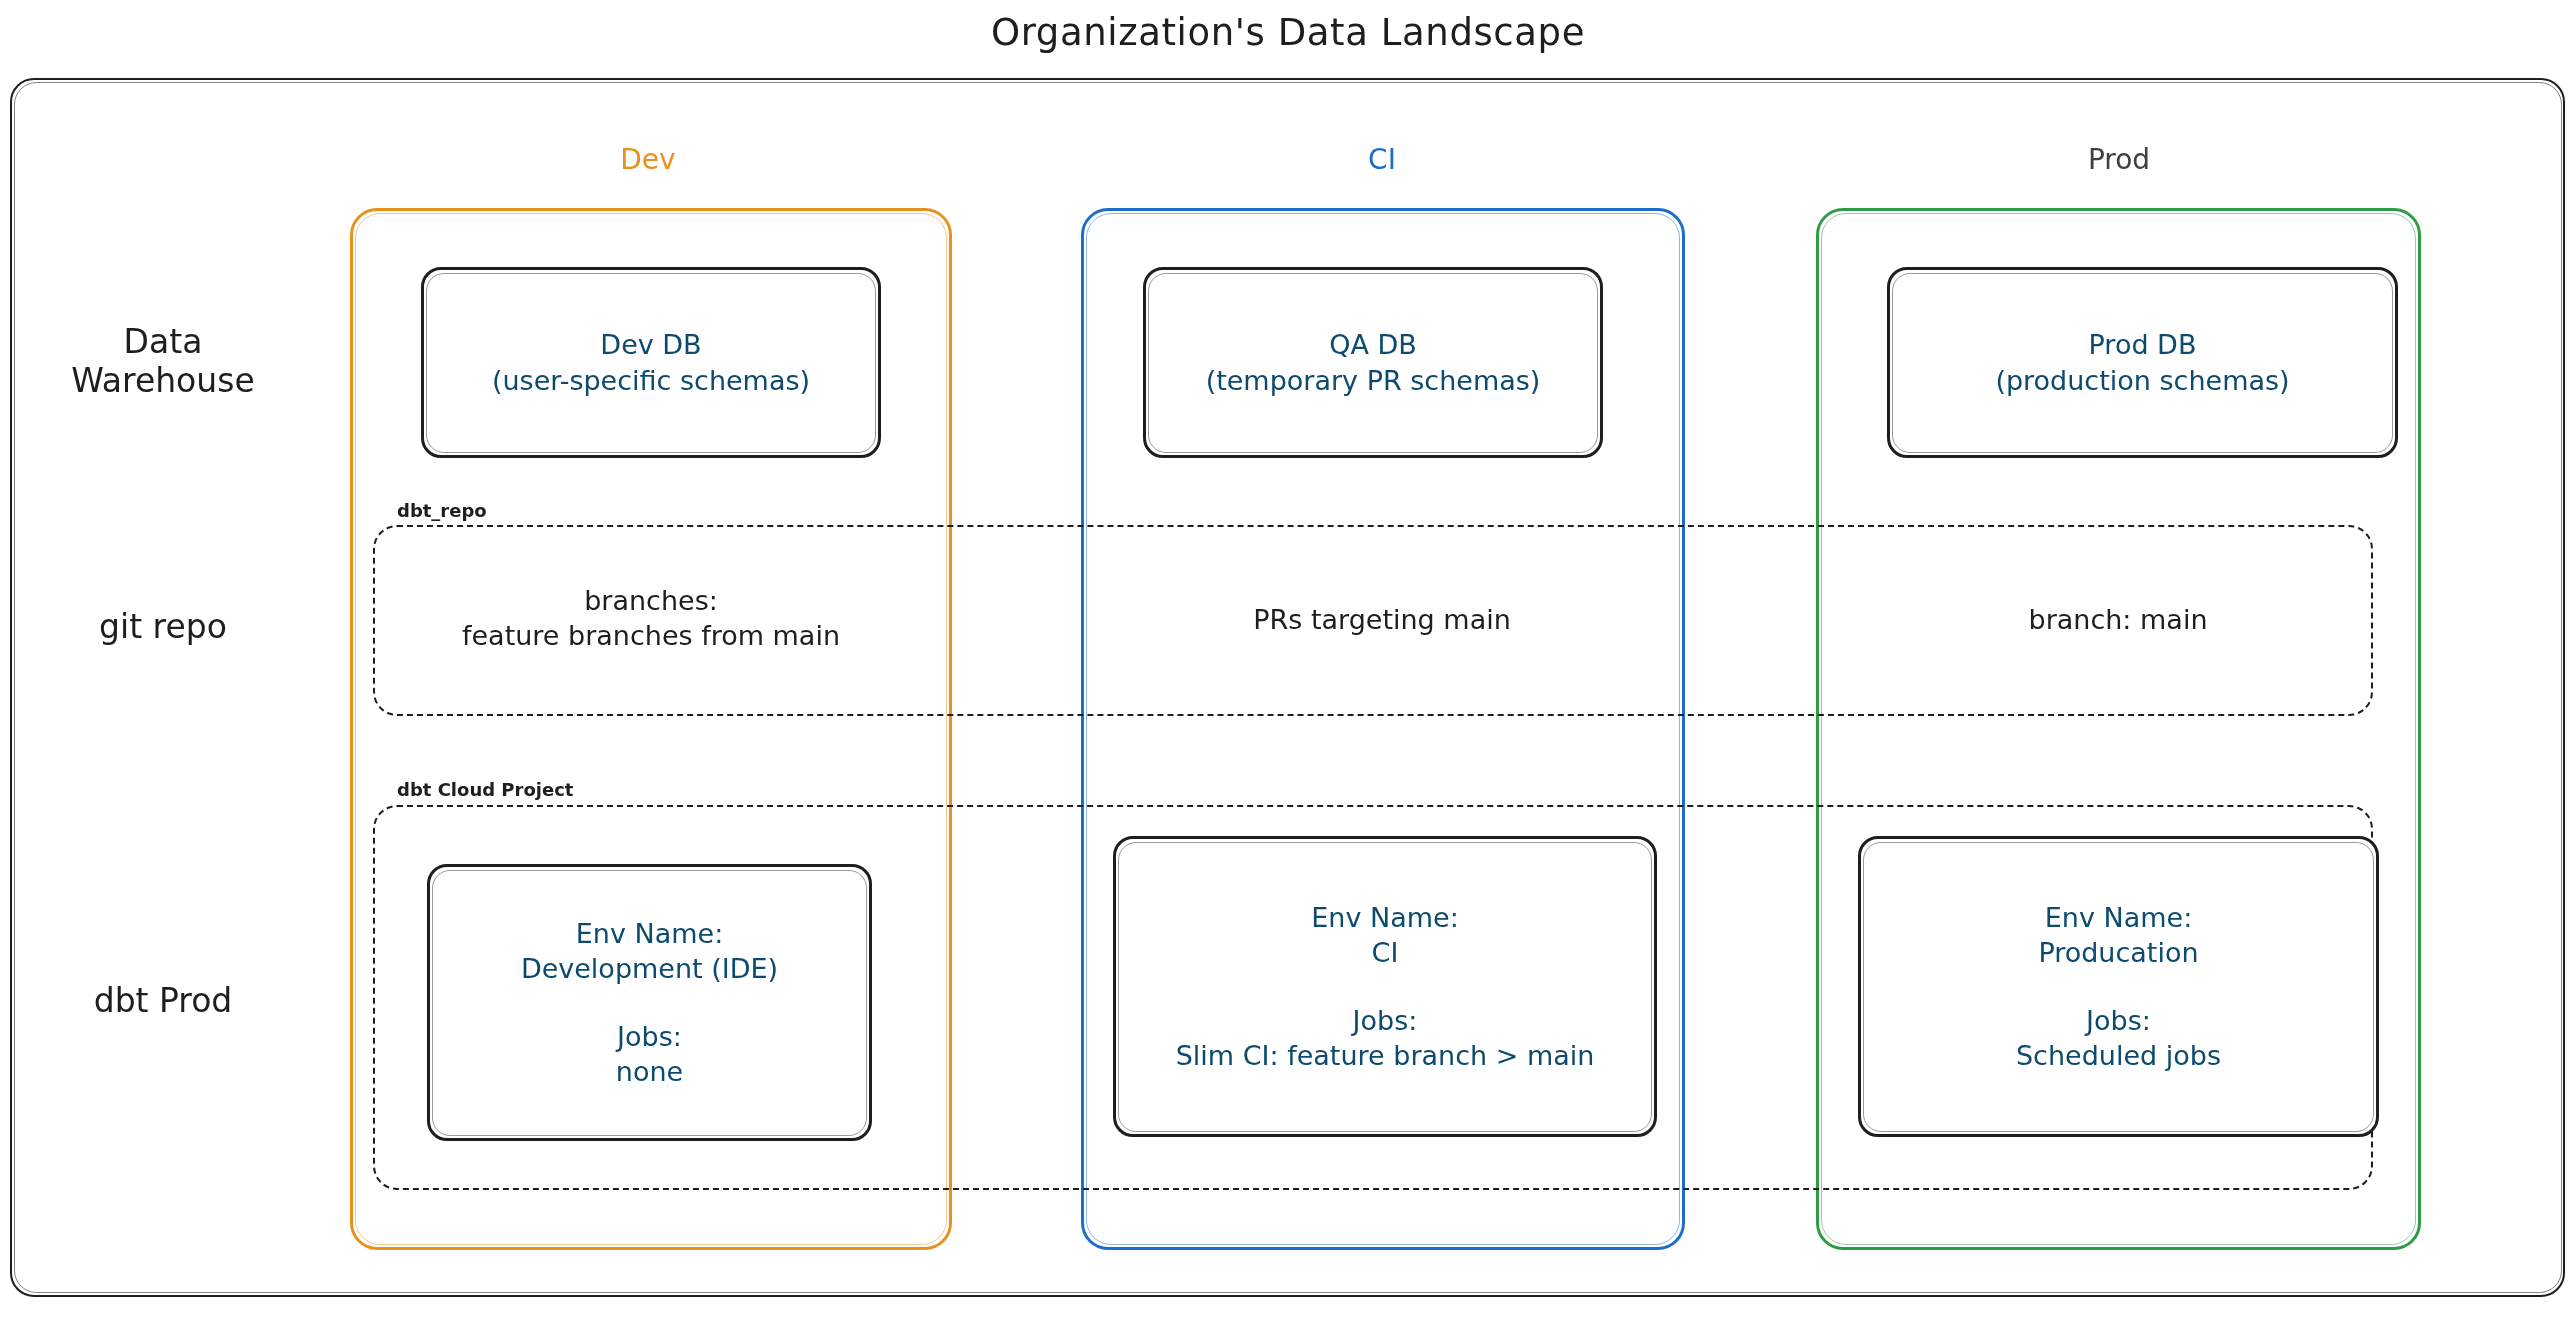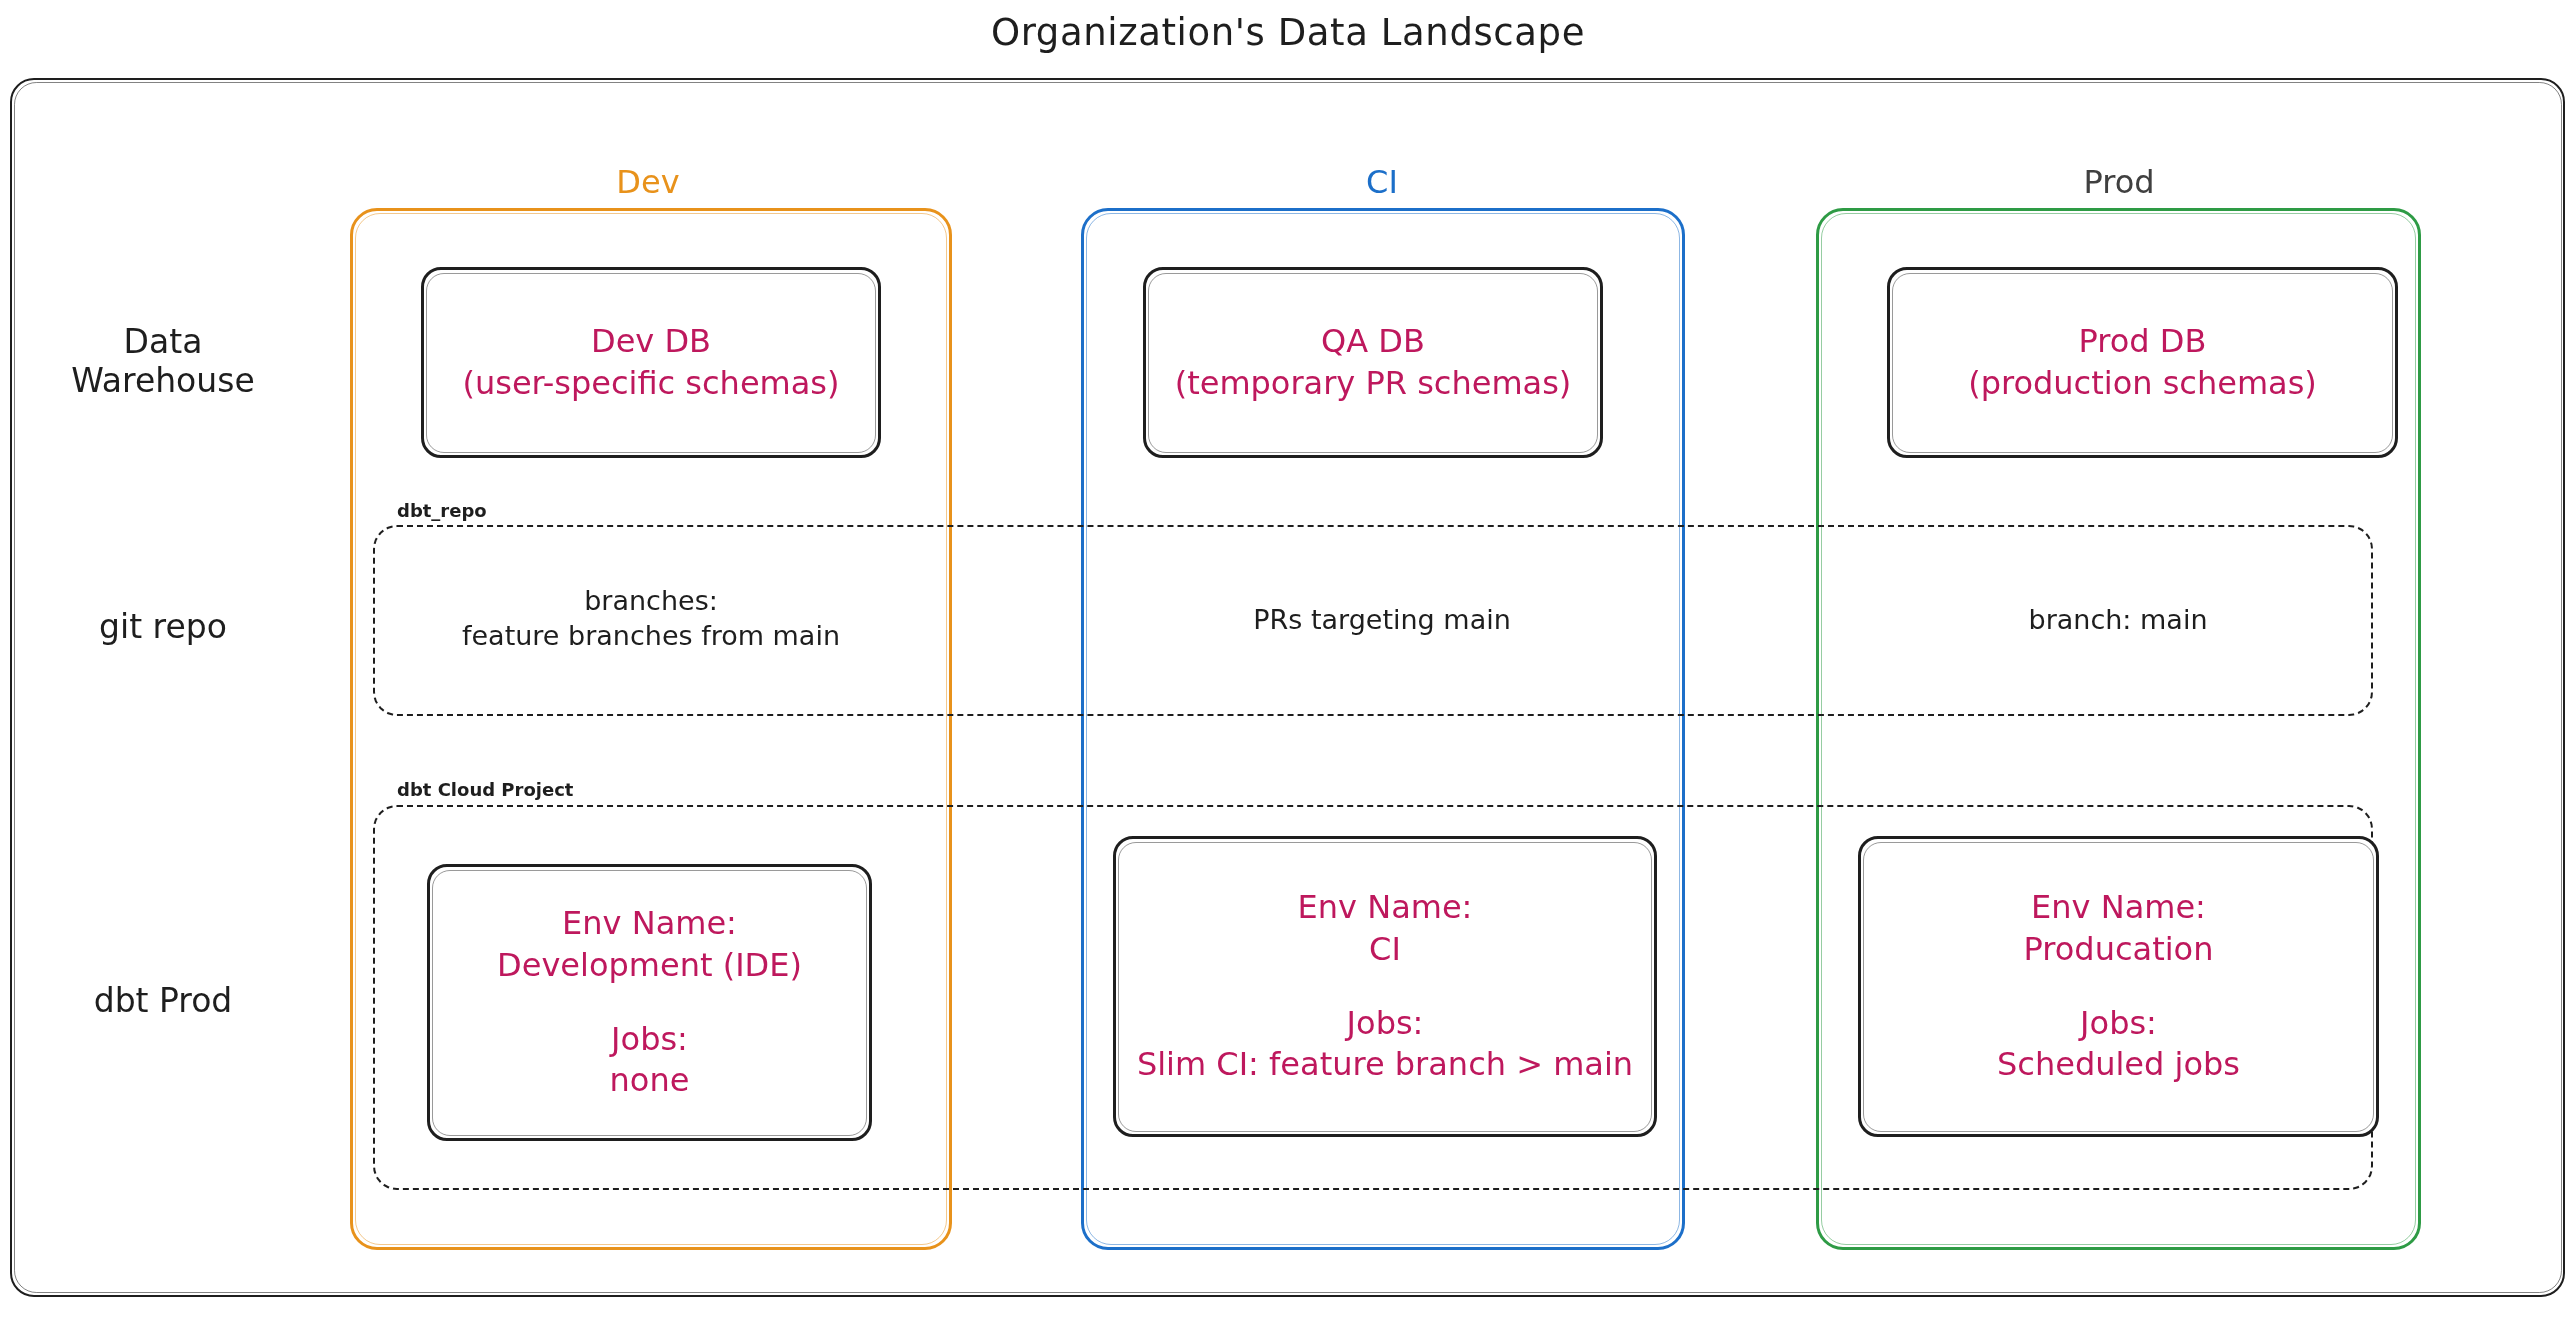--- a/index.html
+++ b/index.html
@@ -74,23 +74,22 @@
   .row-label.r-warehouse { top: 323px; }
   .row-label.r-git       { top: 608px; }
   .row-label.r-dbt       { top: 982px; }
 
   
   .env-header {
     position: absolute;
     top: 143px;
     width: 308px;
     text-align: center;
-    font-size: 32px;
-    white-space: pre;
-    margin-top: 20px;
+    font-size: 28px;
+    white-space: pre;
   }
 
   
   .env-col {
     position: absolute;
     top: 208px;
     height: 1042px;
     border-width: 3px;
     border-style: solid;
     border-radius: 27px;
@@ -143,23 +142,23 @@
   .node-box::after {
     content: "";
     position: absolute;
     left: 1.8px; top: 3px; right: 1.8px; bottom: 2.4px;
     border: 1.2px solid #1e1e1e;
     border-radius: 18px;
     opacity: .45;
     pointer-events: none;
   }
   .node-line {
-    font-size: 32px;
+    font-size: 27px;
     line-height: 1.30;
-    color: #be185d;
+    color: #0c4a6e;
     white-space: pre;
     position: relative;
     z-index: 2;
   }
   .node-gap { height: 32px; }
 
   
   .plain-text {
     position: absolute;
     text-align: center;

